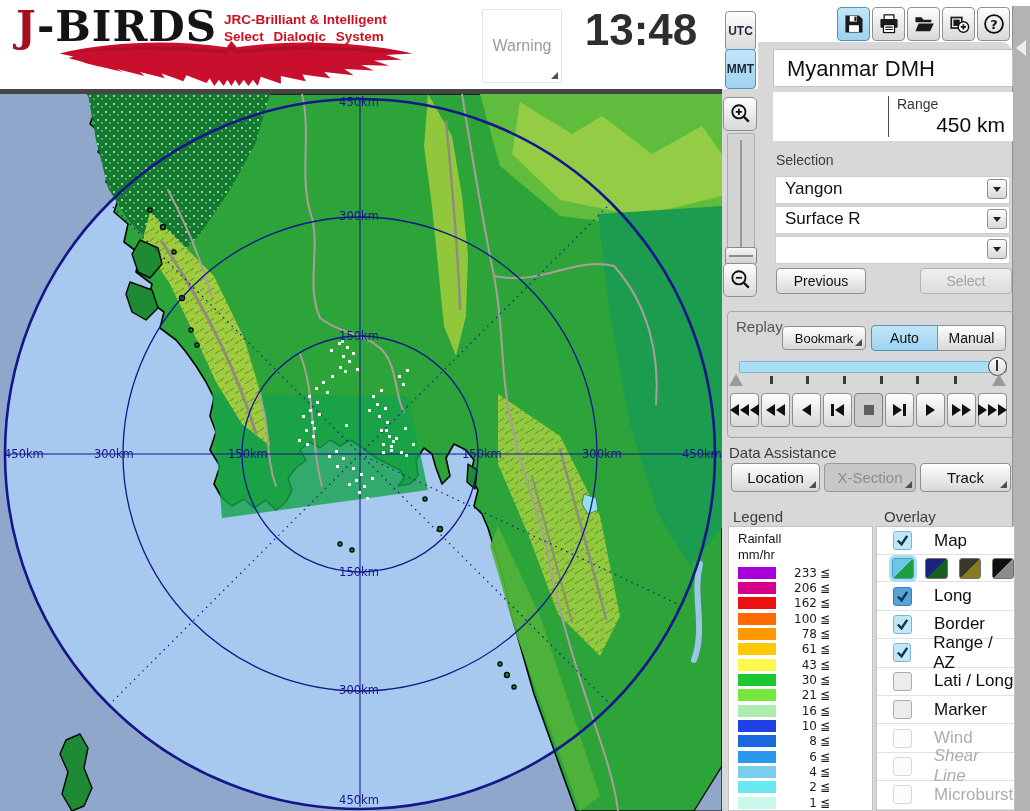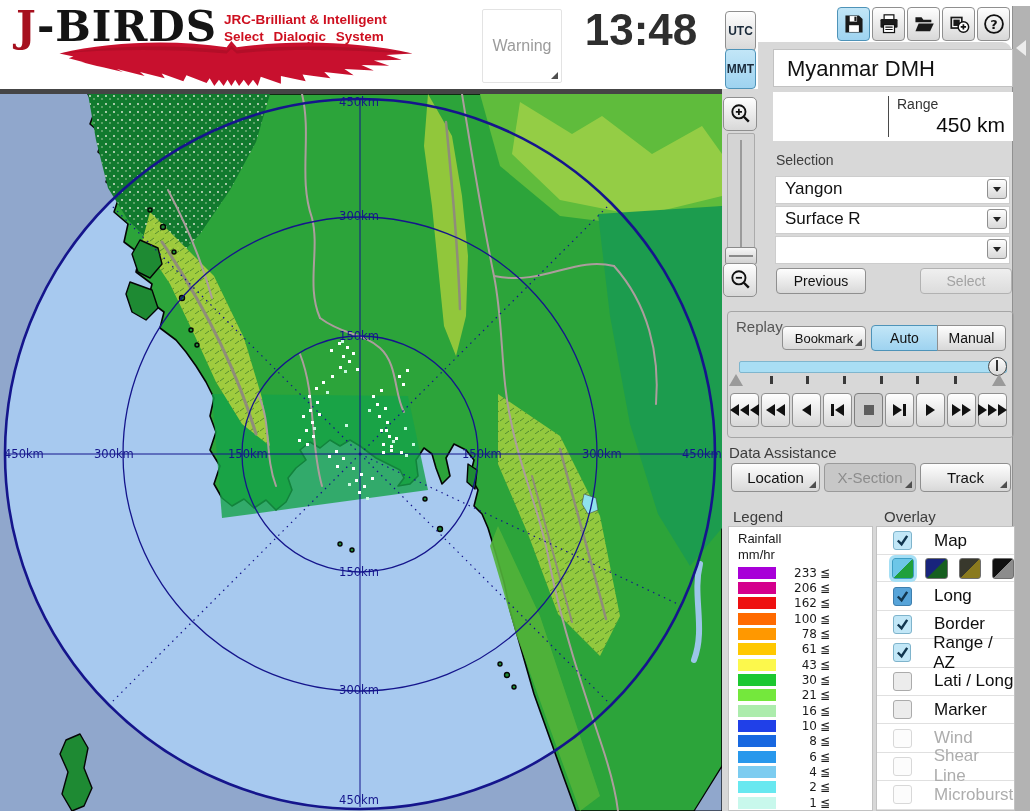--- a/index.html
+++ b/index.html
@@ -588,21 +588,21 @@
           <span class="olabel">Lati / Long</span>
         </div>
         <div class="orow" style="height: 28.4px;">
           <div class="cb off"></div>
           <span class="olabel">Marker</span>
         </div>
         <div class="orow dis" style="height: 28.4px;">
           <div class="cb dis"></div>
           <span class="olabel">Wind</span>
         </div>
-        <div class="orow dis" style="height: 28.4px;">
+        <div class="orow dis" style="height: 28.4px; font-style: italic;">
           <div class="cb dis"></div>
           <span class="olabel">Shear Line</span>
         </div>
         <div class="orow dis" style="height: 28.4px;">
           <div class="cb dis"></div>
           <span class="olabel">Microburst</span>
         </div>
       </div>
   </div>
 

